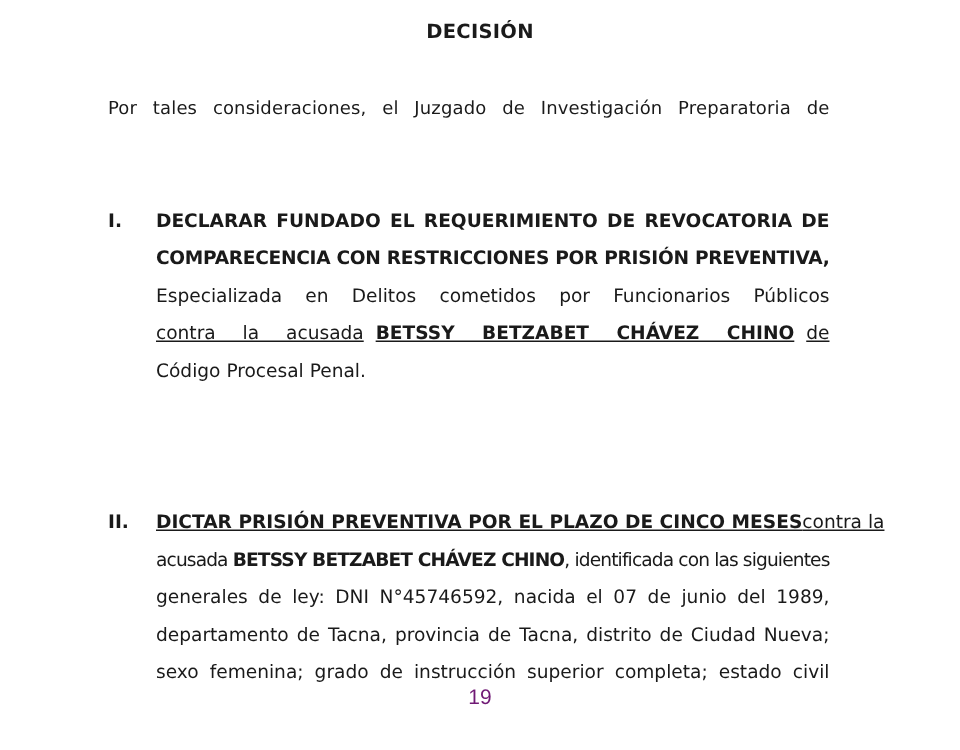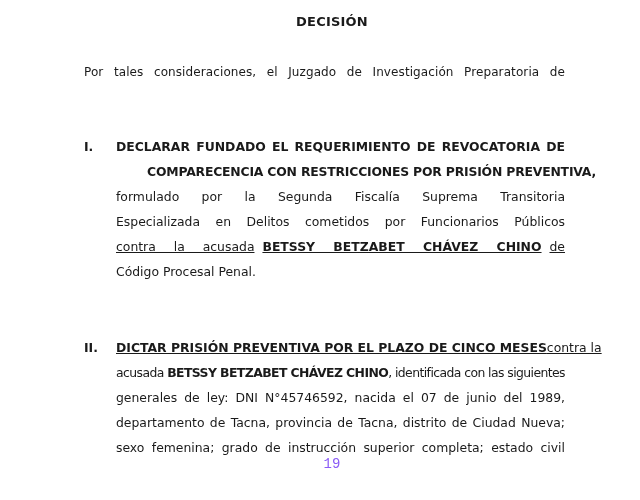--- a/index.html
+++ b/index.html
@@ -10,21 +10,21 @@
     body {
       width: 640px;
       height: 500px;
       overflow: hidden;
       position: relative;
       font-family: "DejaVu Sans", "Liberation Sans", sans-serif;
       color: #1a1a1a;
     }
     .page {
       position: absolute;
-      left: 12px; top: 0;
+      left: 0; top: 0;
       width: 613px; height: 500px;
     }
     .heading {
       position: absolute;
       top: 14px;
       left: 0;
       width: 640px;
       text-align: center;
       font-weight: bold;
       font-size: 13px;
@@ -80,42 +80,41 @@
       text-decoration: underline;
     }
     .justify-line span { display: inline-block; }
     b, .bold { font-weight: bold; }
     .page-number {
       position: absolute;
       top: 456px;
       left: 0;
       width: 640px;
       text-align: center;
-      font-family: Liberation Mono, monospace;
+      font-family: Liberation Sans, sans-serif;
       font-size: 14px;
-      color: #8b5cf6;
+      color: #701a75;
     }
   </style>
 </head>
 <body>
 
 <div class="page">
 
   <div class="heading">DECISIÓN</div>
 
   <div class="body-text intro">
     <span class="line">Por tales consideraciones, el Juzgado de Investigación Preparatoria de</span>
   </div>
 
   <div class="item item-1">
     <div class="item-num">I.</div>
     <div class="item-text">
       <span class="line bold">DECLARAR FUNDADO EL REQUERIMIENTO DE REVOCATORIA DE</span>
-      <span class="line bold" style="letter-spacing: -0.19233px; margin-left: 31px;">COMPARECENCIA CON RESTRICCIONES POR PRISIÓN PREVENTIVA,</span>
-      <span class="line">formulado por la Segunda Fiscalía Suprema Transitoria</span>
+      <span class="line bold" style="letter-spacing: -0.19233px;">COMPARECENCIA CON RESTRICCIONES POR PRISIÓN PREVENTIVA,</span>
       <span class="line">Especializada en Delitos cometidos por Funcionarios Públicos</span>
       <div class="justify-line">
         <span style="word-spacing:14px;">contra la acusada</span>
         <b style="word-spacing:14px;">BETSSY BETZABET CHÁVEZ CHINO</b>
         <span>de</span>
       </div>
       <span class="line last">Código Procesal Penal.</span>
     </div>
   </div>
 

